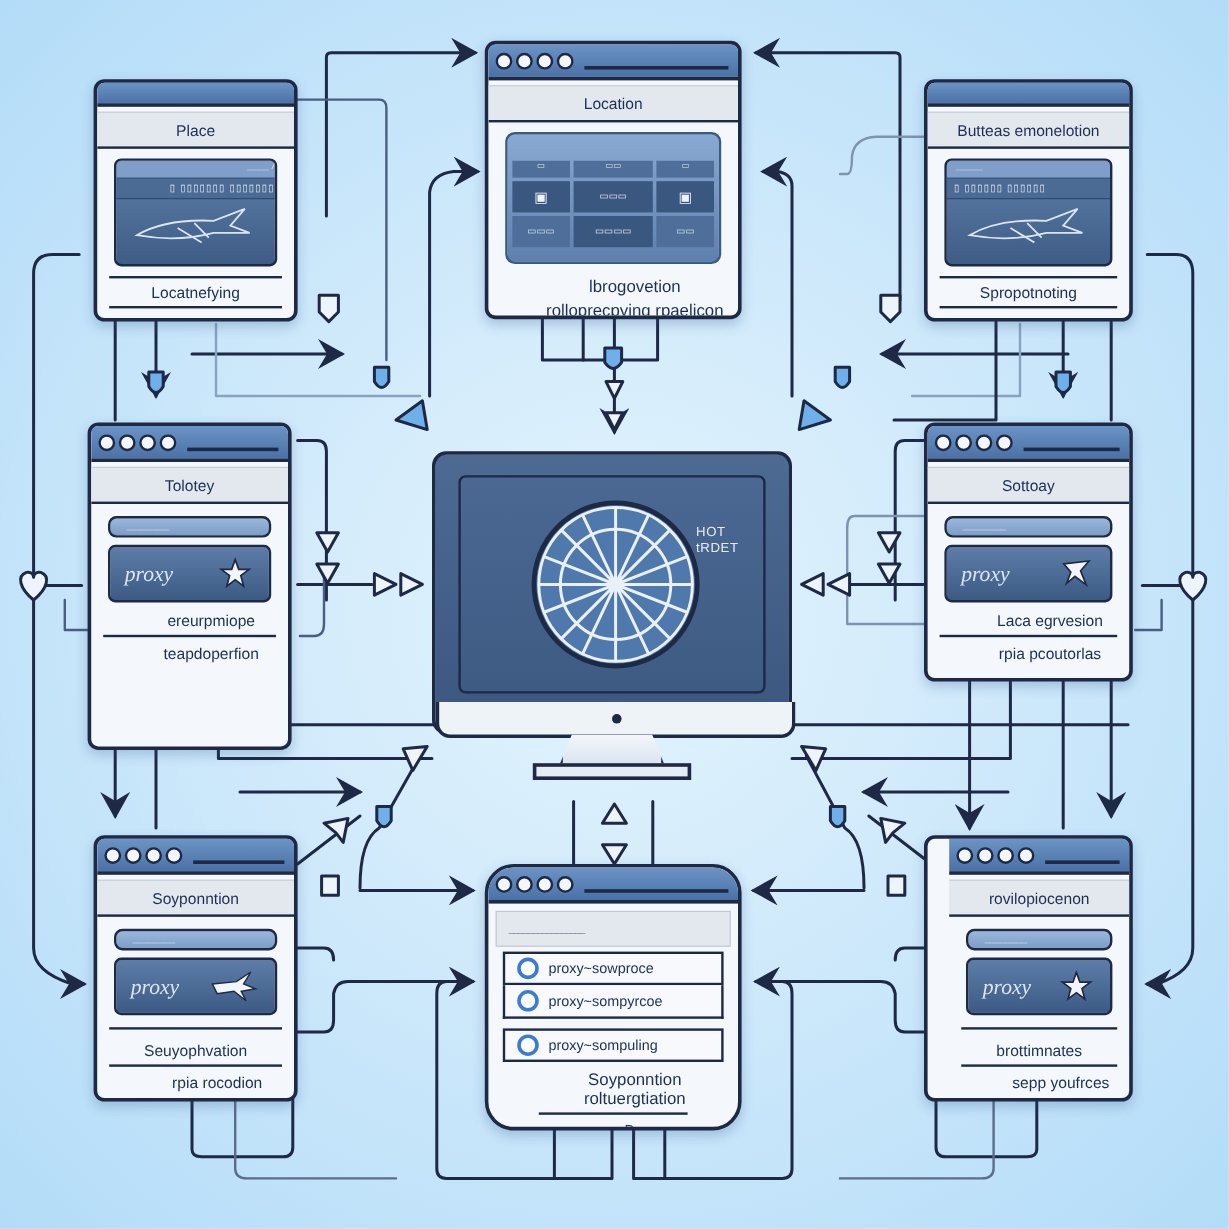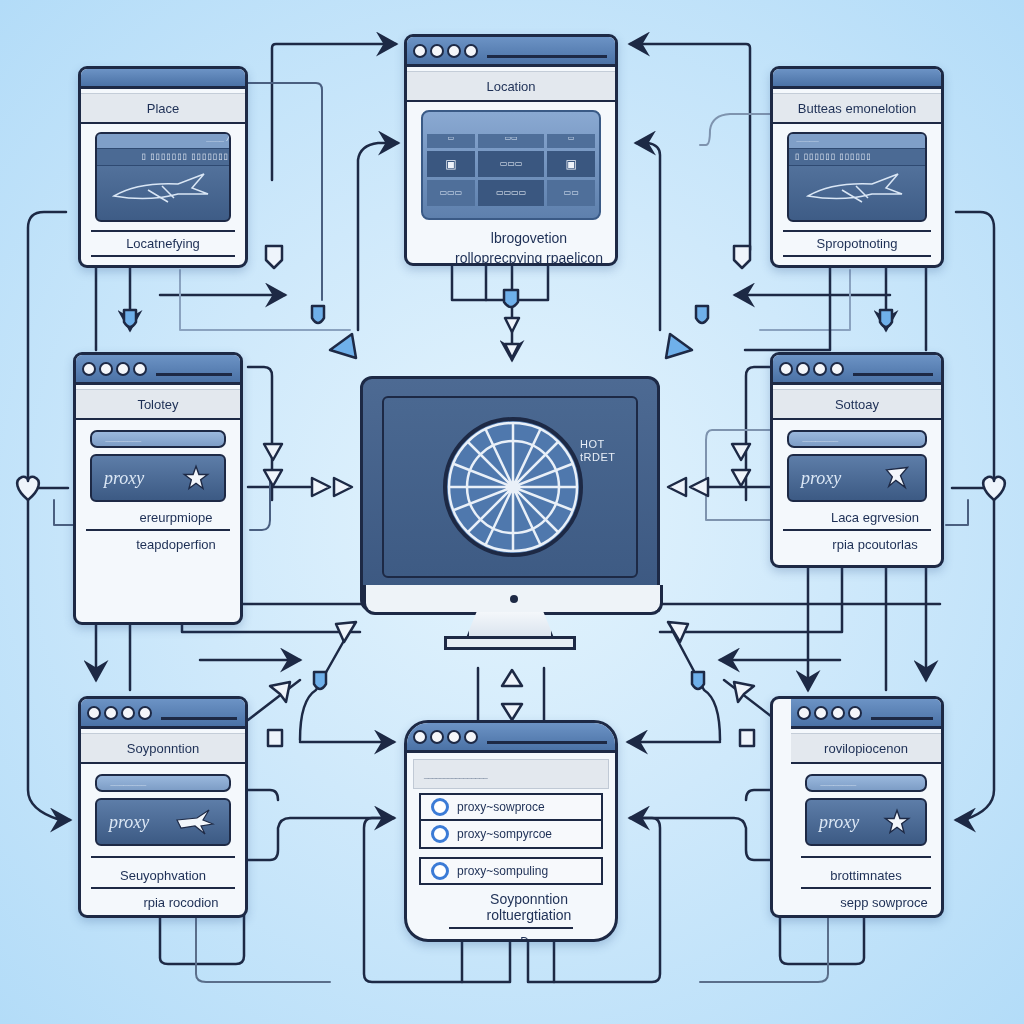--- a/index.html
+++ b/index.html
@@ -411,14 +411,14 @@
   <div class="header-strip">rovilopiocenon</div>
   <div class="pill">________</div>
   <div class="proxy-btn">
     <span class="brand">proxy</span>
     <svg width="28" height="28" viewBox="0 0 24 24">
         <path d="M12 2 L14.5 9 L22 9 L16 13.5 L18 21 L12 16.5 L6 21 L8 13.5 L2 9 L9.5 9 Z" fill="#f2f6fb" stroke="#1d2945" stroke-width="1.2"></path>
       </svg>
   </div>
   <div class="line-text" style="padding-top:10px; border-top:2px solid #1d2945; margin:10px 10px 0;">brottimnates</div>
   <div class="rule"></div>
-  <div class="line-text">sepp sowproce</div>
+  <div class="line-text">sepp youfrces</div>
 </div>
 
 </body></html>

